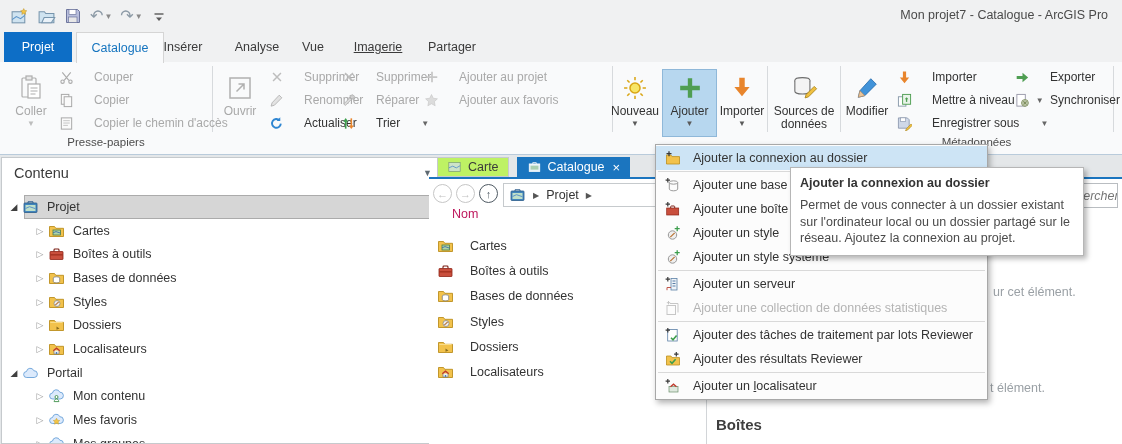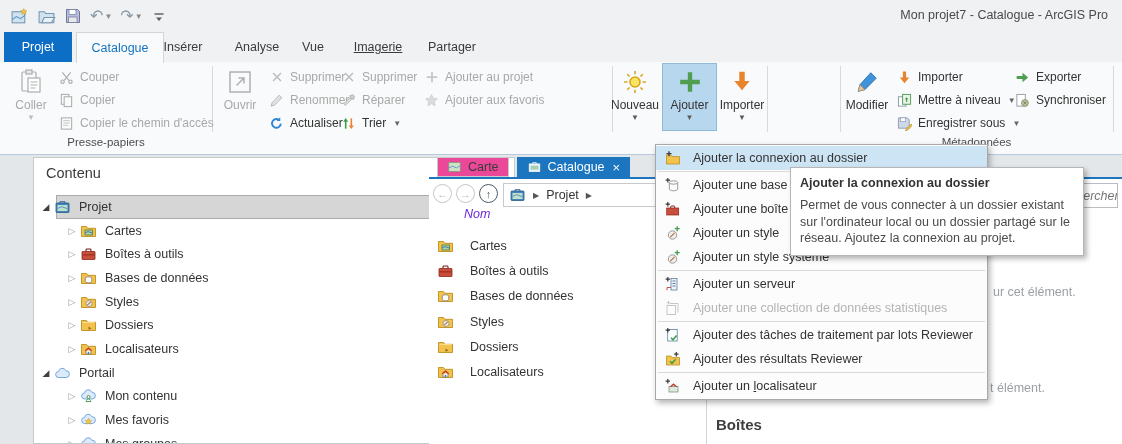--- a/index.html
+++ b/index.html
@@ -16,63 +16,63 @@
   
   .tabrow{position:absolute;left:0;top:32px;right:0;height:30px;background:#f0f1f2;}
   .rtab{position:absolute;top:0;height:30px;display:flex;align-items:center;justify-content:center;
         font-size:12.5px;color:#3b3b3b;box-sizing:border-box;}
   .rtab.backstage{background:#0d6ec6;color:#fff;}
   .rtab.active{background:#f9fafb;border:1px solid #d5d5d5;border-bottom:none;color:#1574bf;height:31px;z-index:2;}
   
   .ribbon{position:absolute;left:0;top:62px;right:0;height:93px;background:#f9fafb;border-bottom:1px solid #b9cbdb;box-sizing:border-box;}
   .gdiv{position:absolute;top:4px;height:66px;width:1px;background:#d7dadd;}
   .glabel{position:absolute;top:74px;font-size:11.5px;color:#4c4c4c;text-align:center;white-space:nowrap;}
-  .bigbtn{position:absolute;top:2px;height:66px;display:flex;flex-direction:column;align-items:center;
+  .bigbtn{position:absolute;top:8px;height:66px;display:flex;flex-direction:column;align-items:center;
           box-sizing:border-box;padding-top:4px;}
   .bigbtn .bicon{height:28px;display:flex;align-items:center;justify-content:center;}
   .blabel{font-size:12px;margin-top:3px;line-height:13px;text-align:center;white-space:pre-line;}
   .bcaret{font-size:8px;color:#5a5a5a;line-height:8px;margin-top:2px;}
   .bigbtn.disabled .blabel{color:#a9a9a9;}
   .bigbtn.disabled .bcaret{color:#bdbdbd;}
   .bigbtn.hl{background:#b7d7ef;outline:1px solid #8fb8d9;}
   .scol{position:absolute;top:4px;display:flex;flex-direction:column;gap:1px;}
-  .sbtn{height:22px;display:flex;align-items:center;gap:5px;font-size:12px;white-space:nowrap;color:#333;}
+  .sbtn{height:22px;display:flex;align-items:center;gap:19px;font-size:12px;white-space:nowrap;color:#333;}
   .sbtn.dis{color:#a9a9a9;}
   .si{width:17px;height:16px;flex:0 0 17px;display:flex;align-items:center;justify-content:center;}
   .scaret{font-size:8px;color:#666;margin-left:2px;}
   
   .leftpanel{position:absolute;left:1px;top:157px;width:482px;height:287px;background:#fff;
-             border:1px solid #c6cacd;box-sizing:border-box;overflow:hidden;margin-left:32px;}
+             border:1px solid #c6cacd;box-sizing:border-box;overflow:hidden;}
   .lp-head{position:absolute;left:0;top:0;right:0;height:30px;}
   .lp-title{position:absolute;left:12px;top:7px;font-size:14.5px;color:#3a3a3a;}
   .lp-icons{position:absolute;right:8px;top:7px;display:flex;gap:10px;align-items:center;color:#5f6a72;}
   .tree{position:absolute;left:0;top:37px;right:0;}
   .trow{display:flex;align-items:center;height:23.7px;position:relative;}
   .texp{width:16px;text-align:center;font-size:9px;color:#9a9a9a;z-index:1;}
   .texp.open{color:#3f3f3f;}
   .ticon{width:18px;height:16px;margin-right:7px;z-index:1;}
   .tlabel{font-size:12.5px;z-index:1;}
   .rowbg{position:absolute;left:22px;right:5px;top:0;bottom:0;background:#d6d6d6;border:1px solid #ababab;box-sizing:border-box;}
   
   .vtabs{position:absolute;left:437px;top:157px;display:flex;gap:8px;z-index:1;}
   .vtab{height:20px;display:flex;align-items:center;gap:6px;padding:0 9px;font-size:12.5px;
-        background:#ec4899;border:1px solid #c6cacd;color:#3b3b3b;box-sizing:border-box;}
+        background:#bef264;border:1px solid #c6cacd;color:#3b3b3b;box-sizing:border-box;}
   .vtab.active{background:#1b75bf;border-color:#1b75bf;color:#fff;}
   .vclose{font-size:13px;line-height:13px;margin-left:2px;}
   .blueline{position:absolute;left:429px;top:177px;width:693px;height:2px;background:#1b75bf;}
   .viewbody{position:absolute;left:429px;top:179px;width:693px;height:265px;background:#fff;}
   .navrow{position:absolute;left:433px;top:184px;display:flex;gap:4px;align-items:center;}
   .navc{width:19px;height:19px;border-radius:50%;border:1.5px solid #c6c6c6;color:#c0c0c0;display:flex;
         align-items:center;justify-content:center;font-size:11px;box-sizing:border-box;}
   .navc.en{border-color:#4f5a63;color:#4f5a63;}
   .crumb{position:absolute;left:503px;top:183px;width:194px;height:24px;background:#fff;border:1px solid #c6cacd;
          display:flex;align-items:center;gap:7px;padding:0 5px;box-sizing:border-box;}
   .crumb .sep{font-size:8px;color:#555;}
   .crumb .ctext{font-size:12.5px;color:#333;}
-  .listhead{position:absolute;left:464px;top:207px;font-size:12.5px;color:#6d28d9;font-style:italic;}
+  .listhead{position:absolute;left:452px;top:207px;font-size:12.5px;color:#be185d;}
   .catlist{position:absolute;left:437px;top:233px;width:260px;}
   .lrow{display:flex;align-items:center;height:25.3px;gap:8px;}
   .lrow .tlabel{font-size:12.5px;}
   .vdivider{position:absolute;left:706px;top:179px;bottom:0;width:1px;background:#d2d5d8;}
   
   .searchbox{position:absolute;left:1046px;top:183px;width:72px;height:25px;background:#fff;
              border:1px solid #b9bdc1;box-sizing:border-box;font-family:"Liberation Sans",sans-serif;
              font-size:12.5px;font-style:italic;color:#8f959a;padding:0 0 0 7px;outline:none;}
   .frag1{position:absolute;left:993px;top:285px;color:#9aa0a5;font-size:12.5px;}
   .frag2{position:absolute;left:990px;top:381px;color:#9aa0a5;font-size:12.5px;}
@@ -316,20 +316,30 @@
     <div class="bigbtn" style="left:717px;width:50px">
       <span class="bicon">
           <svg width="24" height="24" viewBox="0 0 22 22">
             <path d="M8.5 1.5h5V10H18l-7 8.5L4 10h4.5z" fill="#e8852c"></path>
           </svg>
         </span>
       <span class="blabel">Importer</span>
       <span class="bcaret">▼</span>
     </div>
 
+    <div class="bigbtn" style="left:769px;width:70px">
+      <span class="bicon">
+          <svg width="28" height="28" viewBox="0 0 26 26">
+            <ellipse cx="11.5" cy="6" rx="7" ry="2.6" fill="#f4f4f4" stroke="#6d6d6d"></ellipse>
+            <path d="M4.5 6v10c0 1.4 3.1 2.6 7 2.6s7-1.2 7-2.6V6" fill="#f4f4f4" stroke="#6d6d6d"></path>
+            <path d="M22.5 11.5l-7.5 7.5-1 3.2 3.2-1 7.5-7.5z" fill="#f0c040" stroke="#a8831a" stroke-width="0.8"></path>
+          </svg>
+        </span>
+      <span class="blabel">Sources de données</span>
+    </div>
 
     <div class="bigbtn" style="left:842px;width:50px">
       <span class="bicon">
           <svg width="24" height="24" viewBox="0 0 22 22">
             <path d="M14.5 2.5l5 5L9 18 3 19.5 4.5 13.5z" fill="#4193d9" stroke="#2a6faf" stroke-width="0.8"></path>
             <path d="M3 19.5l1.5-6 4.5 4.5z" fill="#e8c49a" stroke="#b8885a" stroke-width="0.6"></path>
           </svg>
         </span>
       <span class="blabel">Modifier</span>
     </div>

